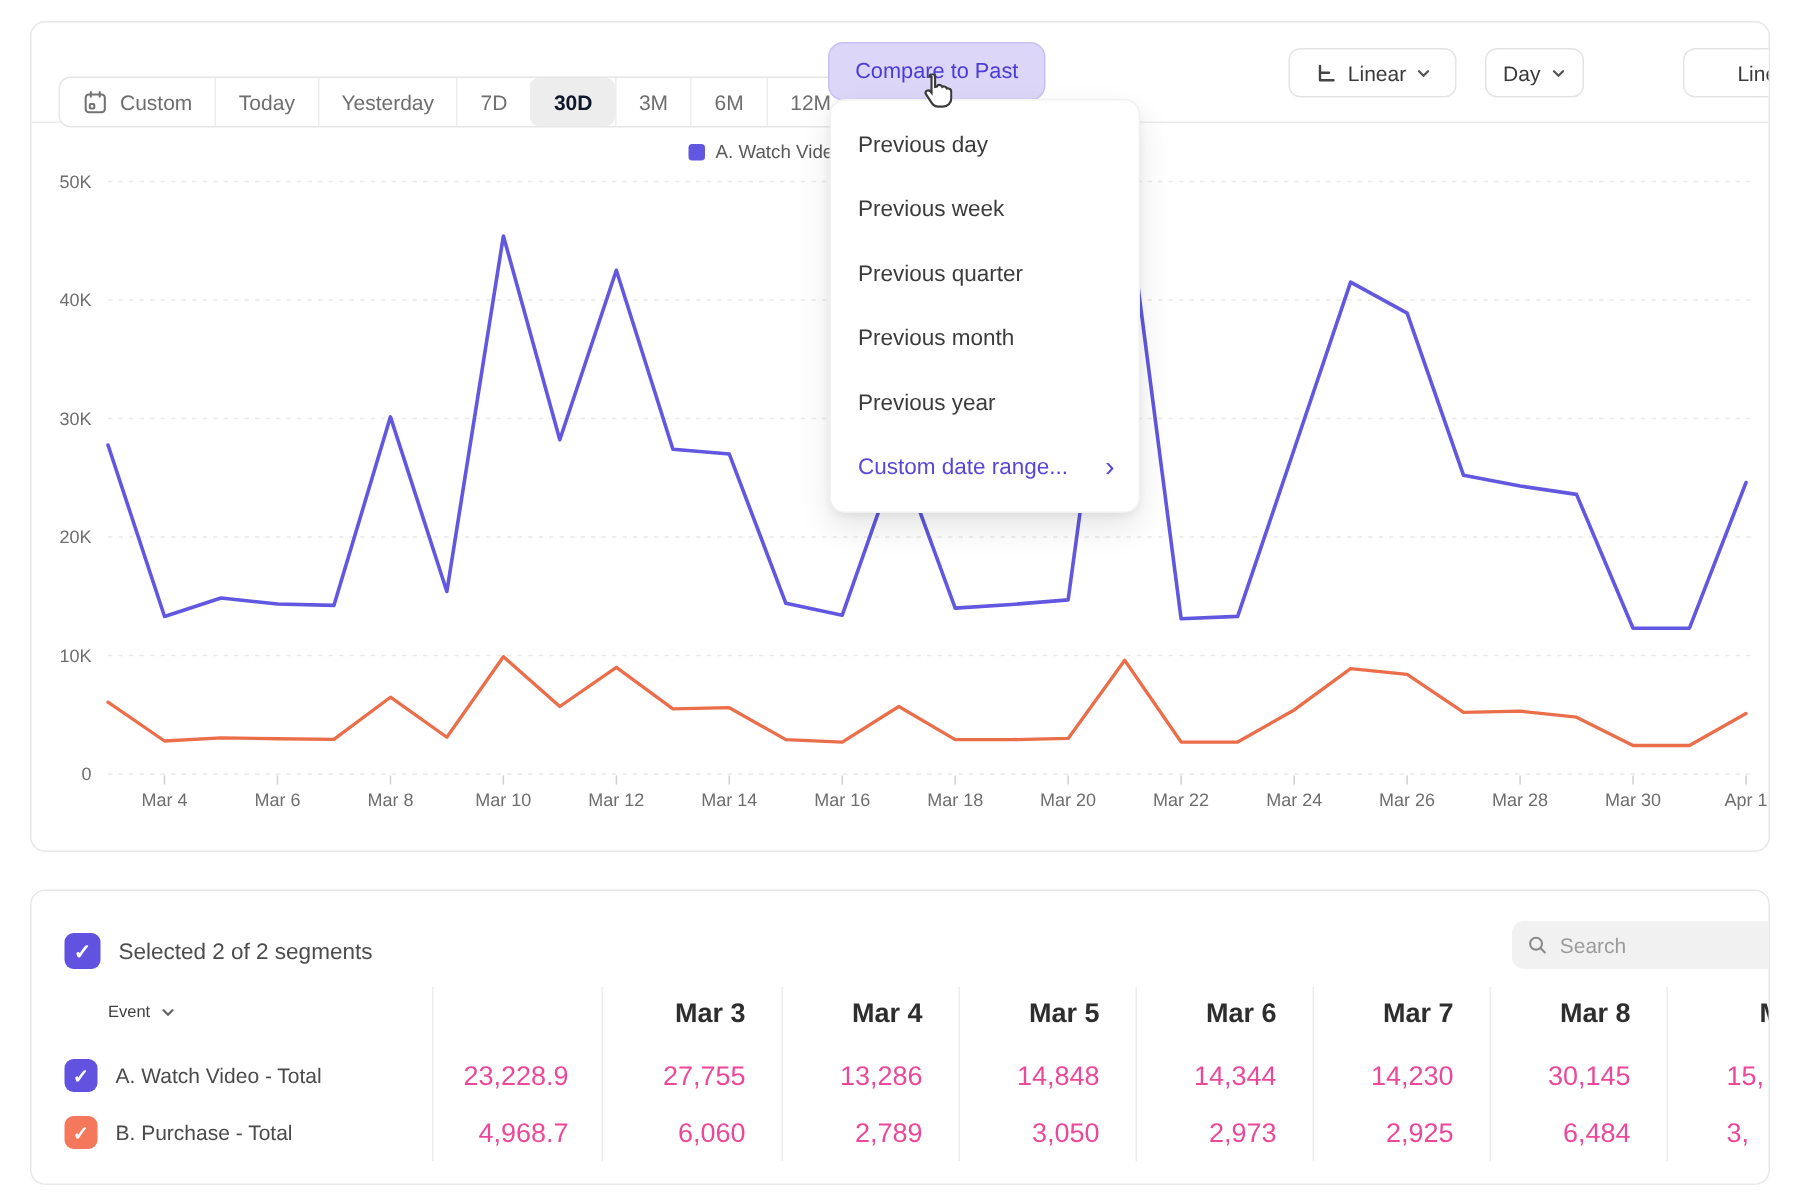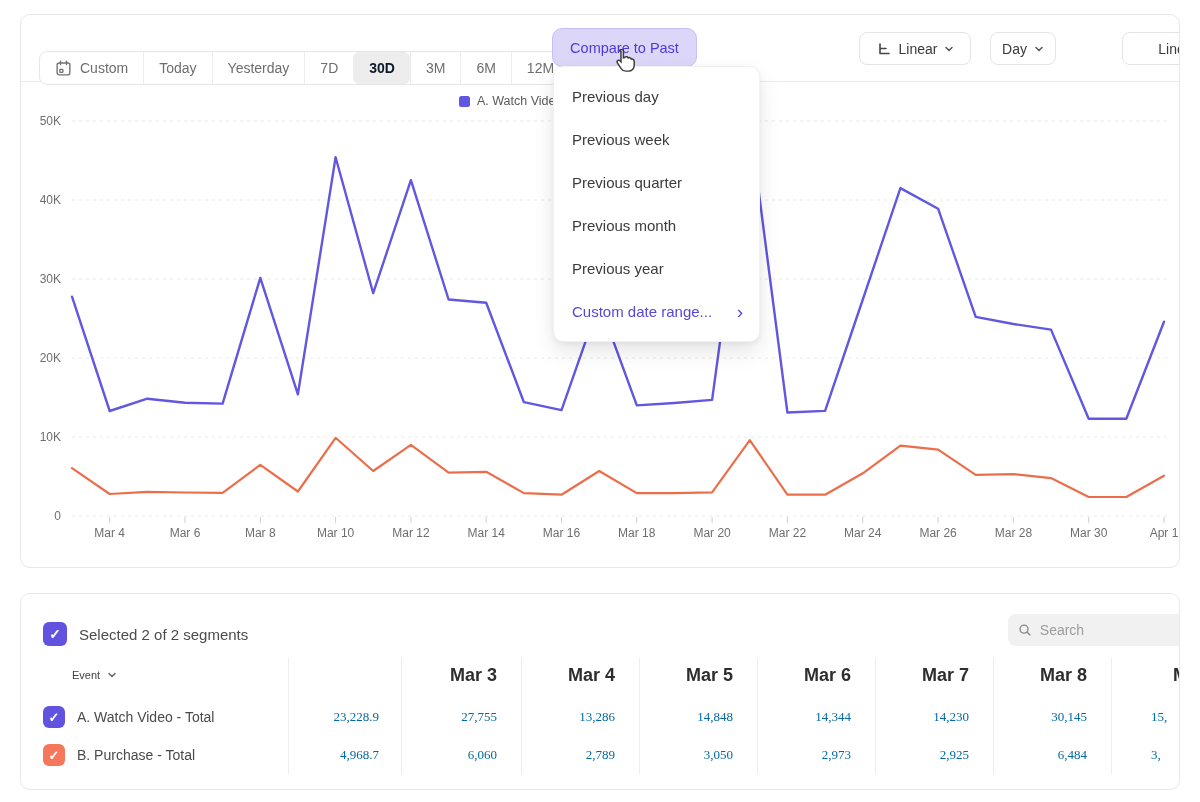--- a/index.html
+++ b/index.html
@@ -43,21 +43,21 @@
   .search input::placeholder { color:#9c9c9c; }
 
   .tbl { position:absolute; left:0; top:0; width:100%; height:100%; }
   .th { position:absolute; top:62px; height:38px; display:flex; align-items:center; font-size:11px; color:#3f3f3f; }
   .th.date { font-weight:700; color:#2e2e2e; justify-content:flex-end; font-size:18px; }
   #th-event { left:51px; gap:7px; cursor:pointer; }
   #th-avg { left:267px; width:110px; justify-content:flex-end; gap:6px; cursor:pointer; }
   .trow { position:absolute; left:0; width:100%; height:38px; }
   .trow .cb { position:absolute; left:22px; top:8px; width:22px; height:22px; font-size:13px; }
   .rlabel { position:absolute; left:56px; top:0; height:38px; display:flex; align-items:center; font-size:14px; color:#4a4a4a; }
-  .val { position:absolute; top:0; height:38px; display:flex; align-items:center; justify-content:flex-end; font-family:Liberation Serif, serif; font-size:13px; color:#0369a1; }
+  .val { position:absolute; top:0; height:38px; display:flex; align-items:center; justify-content:flex-end; font-family:Liberation Sans, sans-serif; font-size:18px; color:#ec4899; }
   .val.trunc-val { justify-content:flex-start; }
   .vsep { position:absolute; top:64px; height:116px; width:1px; background:#ededed; }
 </style>
 </head>
 <body>
 
 <div class="card" id="top-card">
   <div id="chart-holder"><svg width="1160" height="554" viewBox="0 0 1160 554">
         <line x1="51" y1="501.0" x2="1146" y2="501.0" stroke="#e9e9e9" stroke-width="1" stroke-dasharray="3 4"></line>
         <text class="ax" x="40" y="505" text-anchor="end">0</text>

